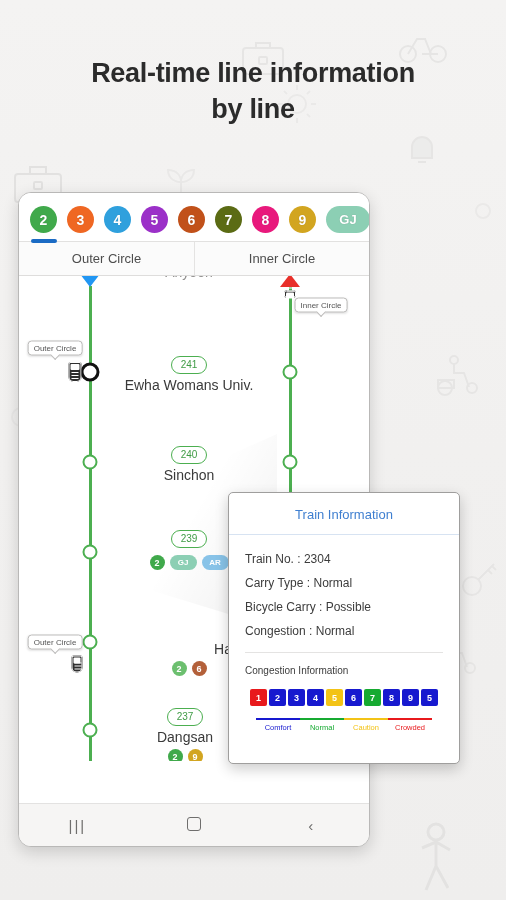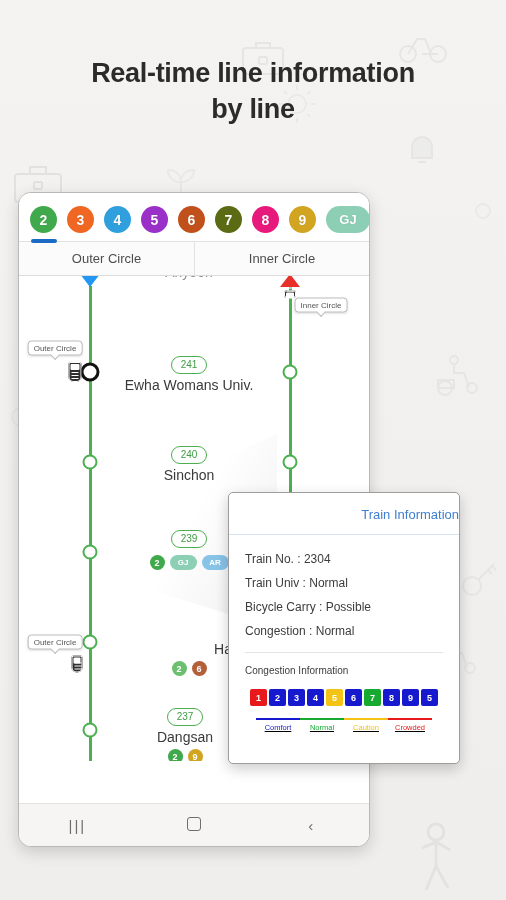--- a/index.html
+++ b/index.html
@@ -250,21 +250,21 @@
     left: 228px; top: 492px;
     width: 232px; height: 272px;
     background: #fff;
     border: 1px solid #9f9e9d;
     border-radius: 5px;
     box-shadow: 0 5px 14px rgba(0,0,0,.20);
     z-index: 6;
     padding: 0 0;
   }
   .popup-title {
-    text-align: right;
+    text-align: center;
     color: #3f7fd0;
     font-size: 13px;
     padding: 14px 0 12px 0;
     border-bottom: 1px solid #d7e3f2;
   }
   .popup-body { padding: 12px 16px 0 16px; }
   .info-line {
     font-size: 12px;
     color: #3c3c3c;
     padding: 5px 0;
@@ -290,21 +290,20 @@
     border-radius: 2px;
     color: #fff;
     font-size: 9px;
     font-weight: bold;
     display: flex; align-items: center; justify-content: center;
   }
   .legend {
     display: flex;
     justify-content: center;
     padding: 12px 0 0 0;
-    text-decoration: underline;
   }
   .leg {
     width: 44px;
     text-align: center;
     font-size: 7.5px;
   }
   .leg .bar { height: 2px; margin-bottom: 3px; }
 
   
   .navbar {
@@ -528,21 +527,21 @@
       <div class="navbtn"><span class="nav-home"></span></div>
       <div class="navbtn">‹</div>
     </div>
 
   </div>
 
   <div class="popup">
     <div class="popup-title">Train Information</div>
     <div class="popup-body">
       <div class="info-line">Train No. : 2304</div>
-      <div class="info-line">Train Univ : Normal</div>
+      <div class="info-line">Carry Type : Normal</div>
       <div class="info-line">Bicycle Carry : Possible</div>
       <div class="info-line">Congestion : Normal</div>
 
       <div class="popup-sep"></div>
 
       <div class="cong-title">Congestion Information</div>
 
       <div class="cars">
         <div class="car" style="background:#e8191c">1</div>
         <div class="car" style="background:#1719cf">2</div>

